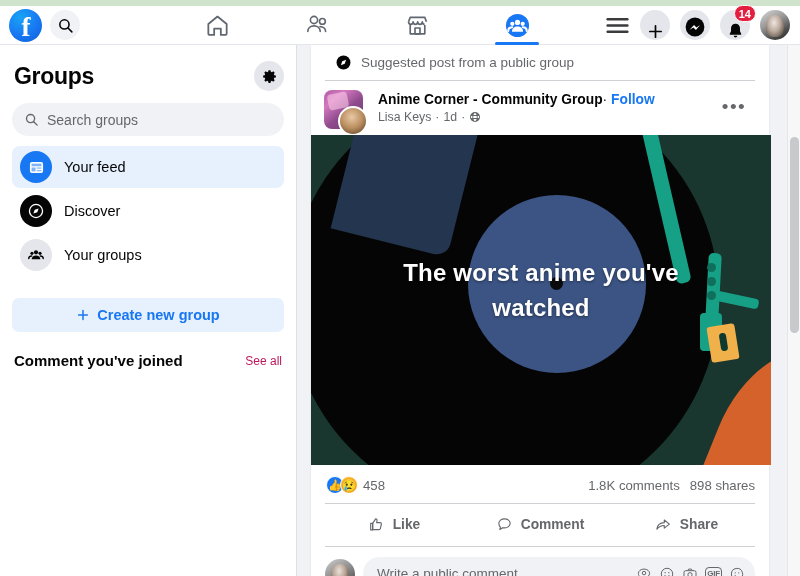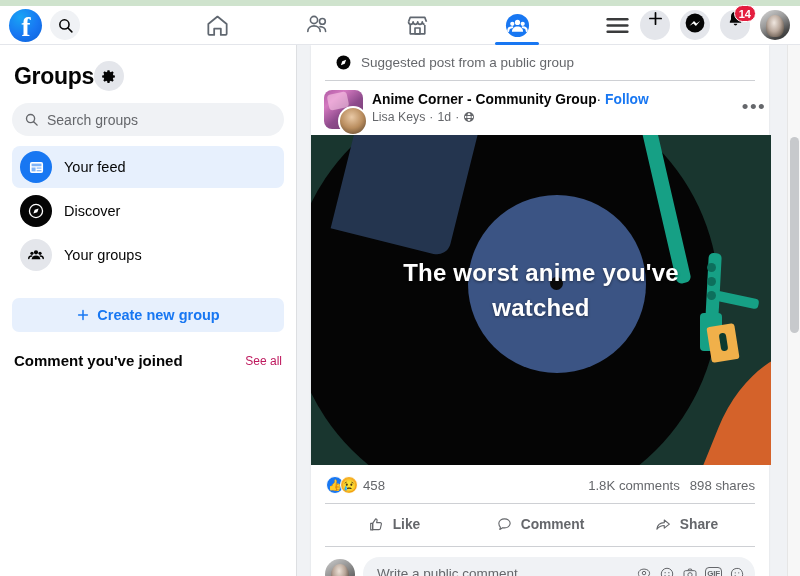--- a/index.html
+++ b/index.html
@@ -51,21 +51,21 @@
   }
   .nav-tab .underline {
     position: absolute; bottom: 0; left: 1px; right: 1px; height: 3px;
     background: #1877f2; border-radius: 2px;
   }
   .topbar-right {
     display: flex; align-items: center; gap: 10px; padding-right: 10px;
   }
   .round-btn {
     width: 30px; height: 30px; border-radius: 50%;
-    background: #e4e6eb; display: flex; align-items: flex-start; justify-content: center;
+    background: #e4e6eb; display: flex; align-items: flex-end; justify-content: center;
     position: relative; flex: none; color: #050505;
   }
   .badge {
     position: absolute; top: -5px; right: -6px;
     min-width: 19px; height: 17px; padding: 0 4px;
     background: #e41e3f; color: #fff; border-radius: 9px;
     font-size: 11px; font-weight: bold; line-height: 17px; text-align: center;
     border: 1.5px solid #fff;
   }
   .avatar-top {
@@ -79,21 +79,21 @@
     background: radial-gradient(ellipse at 45% 35%, #efe6df 0%, #b9a89c 45%, #3a3026 100%);
   }
 
   
   .sidebar {
     position: absolute; top: 45px; left: 0; width: 297px; height: 531px;
     background: #ffffff; border-right: 1px solid #dddfe2;
     padding: 10px 12px 0 12px;
   }
   .sb-header {
-    display: flex; align-items: center; 
+    display: flex; align-items: center; justify-content: space-between;
     padding: 6px 0 4px 2px;
   }
   .sb-title { font-size: 23px; font-weight: bold; color: #050505; letter-spacing: -0.3px; }
   .gear-btn {
     width: 30px; height: 30px; border-radius: 50%; background: #e4e6eb;
     display: flex; align-items: center; justify-content: center;
   }
   .search-box {
     margin-top: 8px; height: 33px; border-radius: 17px; background: #f0f2f5;
     display: flex; align-items: center; gap: 8px; padding: 0 12px;
@@ -139,21 +139,21 @@
     background: #ffffff; border-radius: 0 0 8px 8px;
     box-shadow: 0 1px 2px rgba(0,0,0,0.10);
   }
   .suggested {
     display: flex; align-items: center; gap: 9px;
     padding: 9px 14px 9px 24px;
   }
   .suggested .txt { font-size: 13.5px; color: #65676b; }
   .sep { height: 1px; background: #ced0d4; margin: 0 14px; }
   .post-head {
-    display: flex; align-items: flex-start; gap: 9px; padding: 9px 0 6px 13px;
+    display: flex; align-items: flex-start; gap: 15px; padding: 9px 20px 6px 13px;
     position: relative;
   }
   .grp-avatar {
     width: 39px; height: 39px; border-radius: 8px; flex: none; position: relative;
     background: linear-gradient(140deg,#b05ba4 0%,#d479c0 25%,#8e4b8c 55%,#6d3a6b 100%);
     overflow: visible;
   }
   .grp-avatar::before {
     content: ""; position: absolute; left: 4px; top: 3px; width: 20px; height: 16px;
     border-radius: 4px; background: rgba(255,210,235,0.55); transform: rotate(-12deg);

